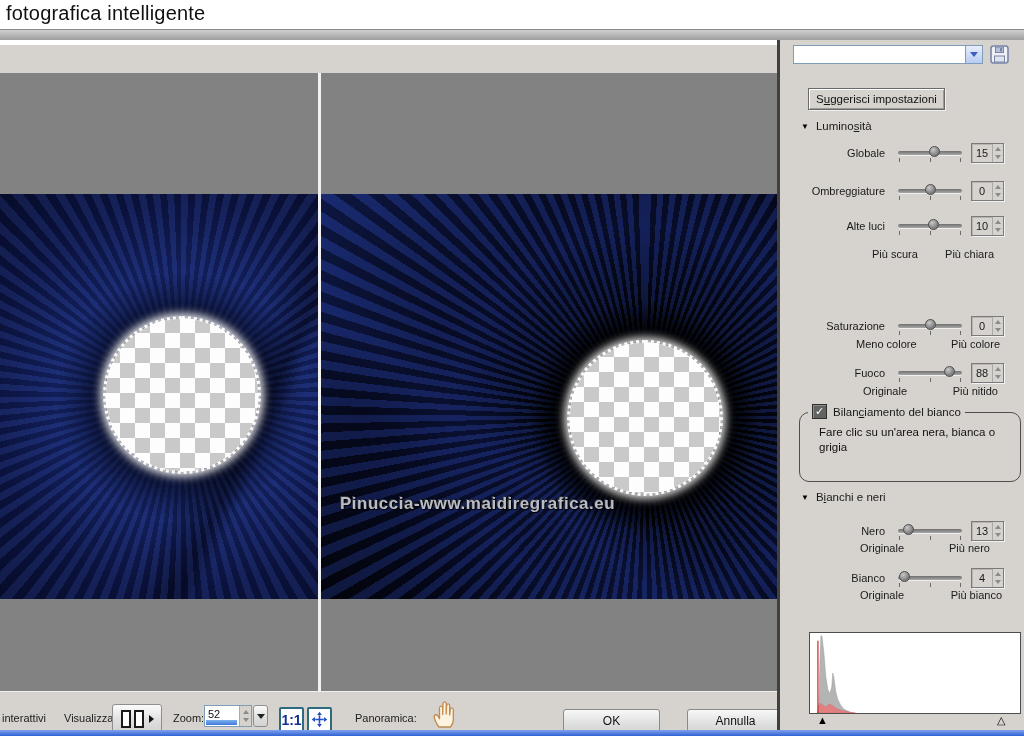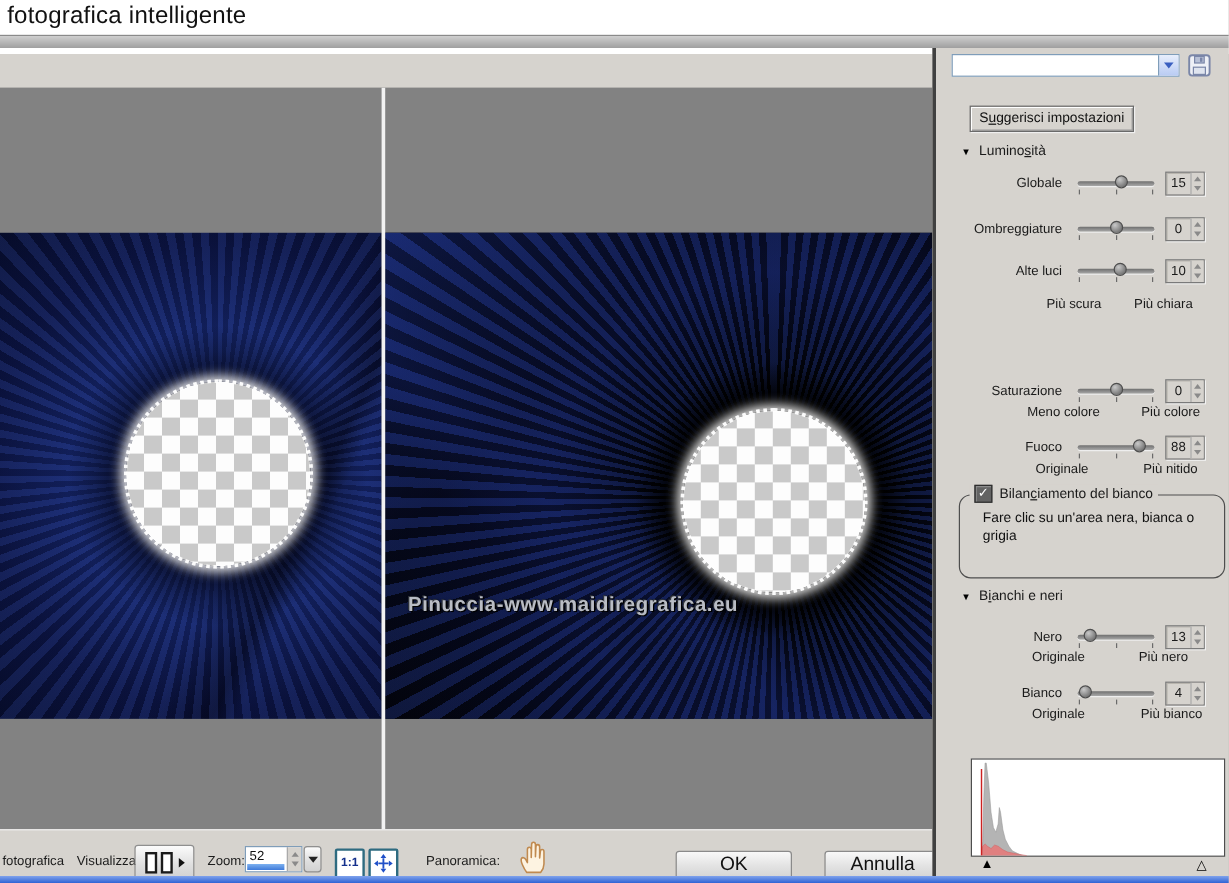--- a/index.html
+++ b/index.html
@@ -62,24 +62,24 @@
   .zoom-val { position:absolute; left:3px; top:2px; font-size:11px; color:#111; }
   .zoom-bar { position:absolute; left:1px; bottom:1px; width:31px; height:5px; background:linear-gradient(#7db1f0,#3f7ad9); }
   .spin-col { position:absolute; right:0; top:0; width:12px; height:100%; background:#d6d3ce; border-left:1px solid #aaa;
     display:flex; flex-direction:column; align-items:center; justify-content:space-evenly; }
   .tri-up { width:0; height:0; border-left:3px solid transparent; border-right:3px solid transparent; border-bottom:4px solid #8a8a8a; }
   .tri-down { width:0; height:0; border-left:3px solid transparent; border-right:3px solid transparent; border-top:4px solid #8a8a8a; }
   .drop-btn { left:253px; top:13px; width:15px; height:22px; }
   .drop-btn .dtri { width:0; height:0; border-left:4px solid transparent; border-right:4px solid transparent; border-top:5px solid #222; }
   .teal-btn { position:absolute; top:15px; width:25px; height:25px; background:#fff; border:2px solid #2e6b80;
     border-radius:2px; display:flex; align-items:center; justify-content:center; }
-  .one2one { left:279px; font-size:10px; font-weight:bold; color:#14308c; }
+  .one2one { left:279px; font-size:14px; font-weight:bold; color:#14308c; }
   .pan-btn { left:307px; }
   .hand-wrap { left:429px; top:6px; width:32px; height:32px; }
-  .cmd-btn { top:17px; width:97px; height:24px; font-size:16px; color:#111;
+  .cmd-btn { top:17px; width:97px; height:24px; font-size:12px; color:#111;
     background:linear-gradient(#f8f8f8,#e2e2e2 55%,#d4d4d4); border:1px solid #8a8a8a; border-radius:3px; }
   .ok-btn { left:563px; } .cancel-btn { left:667px;margin-left:20px; }
 
   
   .bluestrip { left:0; top:730px; width:1024px; height:6px; background:linear-gradient(#7fa2ec,#2e62d4); }
 
   
   .panel { left:777px; top:40px; width:247px; height:690px; background:#d6d3ce; border-left:3px solid #404040;
     font-size:11px; color:#1a1a1a; }
   .combo { left:13px; top:5px; width:190px; height:19px; background:#fff; border:1px solid #7f9db9; }
@@ -146,21 +146,21 @@
   <div class="img img-right">
     <div class="checker-circle cc-right"></div>
     <div class="watermark">Pinuccia-www.maidiregrafica.eu</div>
   </div>
   <div class="abs divider"></div>
   <div class="pane-label lbl-before">Prima</div>
   <div class="pane-label lbl-after">Dopo</div>
 </div>
 
 <div class="abs toolbar">
-  <span class="tb-text" style="left:2px">fotografica</span>
+  <span class="tb-text" style="left:2px">interattivi</span>
   <span class="tb-text" style="left:64px">Visualizzazione:</span>
 
   <div class="btn3d pane-btn">
     <span class="pane-icon">
         <span></span>
         <span></span>
       </span>
     <span class="tri-right"></span>
   </div>
 

